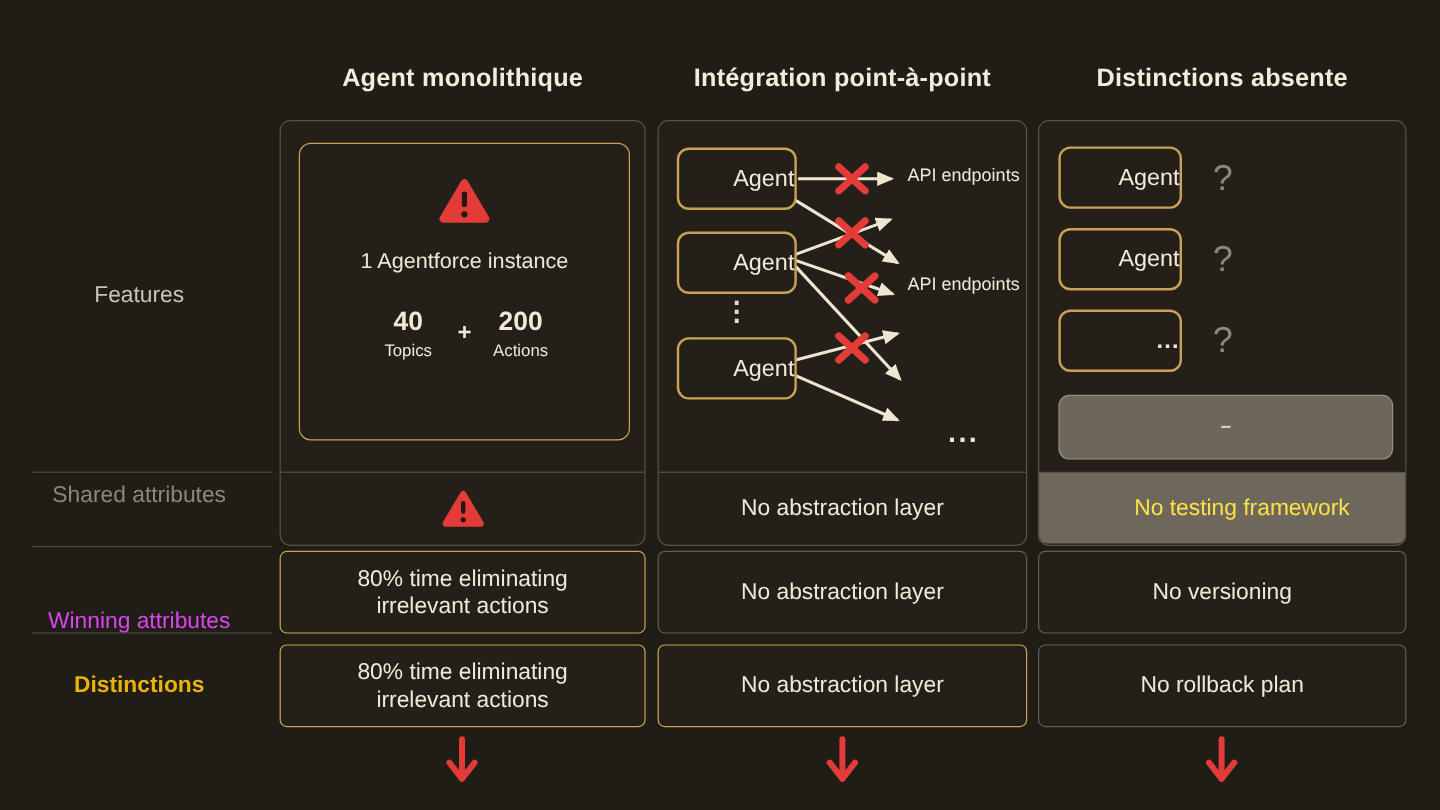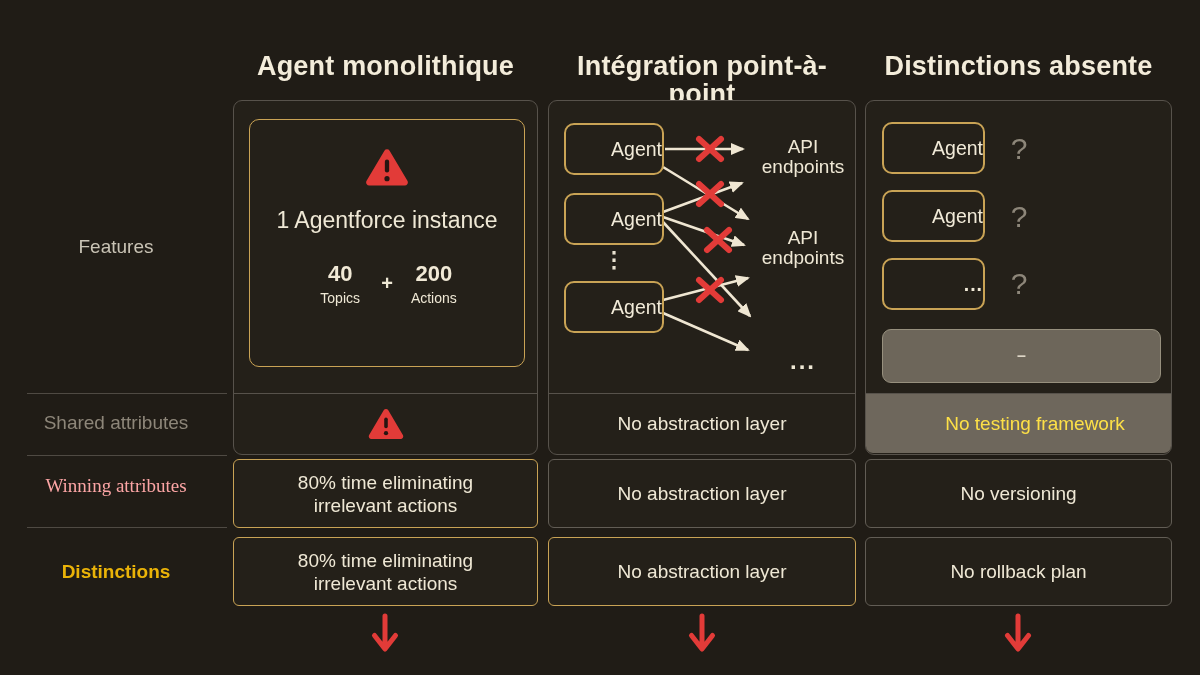--- a/index.html
+++ b/index.html
@@ -4,31 +4,31 @@
 <style>
   html,body { margin:0; padding:0; background:#14110d; }
   .stage {
     position:relative; width:1200px; height:675px; overflow:hidden;
     background:#201c16;
     font-family:"Liberation Sans", sans-serif;
   }
   
   .col-header {
     position:absolute; top:52px; height:28px; line-height:28px;
-    text-align:center; font-size:27px; font-weight:bold; color:#f3ecda;
+    text-align:center; font-size:21px; font-weight:bold; color:#f3ecda;
     letter-spacing:.2px;
   }
   
   .row-label {
     position:absolute; left:10px; width:212px; text-align:center;
     font-size:19px; line-height:22px;
   }
   .row-label.features { top:236px; color:#c9c3b5; }
-  .row-label.shared   { top:412px; color:#8d8679;text-align:center; }
-  .row-label.winning  { top:475px; color:#fca5a5;font-family:Liberation Serif, serif; }
+  .row-label.shared   { top:402px; color:#8d8679;text-align:center; }
+  .row-label.winning  { top:507px; color:#d946ef; }
   .row-label.distinct { top:561px; color:#eab308; font-weight:bold; }
   .label-divider {
     position:absolute; left:27px; width:200px; height:0;
     border-top:1.5px solid #4f4a43;
   }
   
   .panel {
     position:absolute; top:100px; height:355px; box-sizing:border-box;
     border:1.5px solid #57524b; border-radius:9px; background:#242019;
   }
@@ -41,40 +41,40 @@
   .shared-strip.highlight {
     background:#6e675c; color:#fde047;
     border-bottom-left-radius:7px; border-bottom-right-radius:7px;padding-left:33px;
   }
   
   .gold-card {
     position:absolute; left:15px; top:18px; width:276px; height:248px;
     border:1.5px solid #c9a355; border-radius:10px; box-sizing:border-box;
     display:flex; flex-direction:column; align-items:center;
   }
-  .gold-card .instance { margin-top:19px; font-size:23px; color:#efe8d5; }
+  .gold-card .instance { margin-top:19px; font-size:18px; color:#efe8d5; }
   .stats-row { margin-top:27px; display:flex; align-items:flex-start; }
   .stat { text-align:center; min-width:70px; }
   .stat-value { font-size:22px; font-weight:bold; color:#f1e9d6; }
   .stat-label { font-size:14px; color:#efe8d5; margin-top:3px; }
   .plus-sign { font-size:20px; font-weight:bold; color:#efe8d5; margin:11px 6px 0; }
   
   .agent-box {
     position:absolute; box-sizing:border-box;
     border:2px solid #c9a355; border-radius:10px; background:#242019;
     display:flex; align-items:center; justify-content:flex-end;
     font-size:19.5px; color:#f1ead8; z-index:2;
   }
   .vdots {
     position:absolute; left:52px; top:144px; width:26px; text-align:center;
     font-size:22px; font-weight:bold; color:#e9e2d0; z-index:2; line-height:30px;
   }
   .api-label {
     position:absolute; left:206px; width:96px; text-align:center;
-    font-size:19px; line-height:19.5px; color:#efe8d5;
+    font-size:15px; line-height:19.5px; color:#efe8d5;
   }
   .more-dots {
     position:absolute; left:206px; width:96px; top:246px; text-align:center;
     font-size:24px; font-weight:bold; letter-spacing:2px; color:#efe8d5;
   }
   .arrows-svg { position:absolute; left:0; top:0; z-index:1; }
   
   .qmark {
     position:absolute; left:136px; width:34px; text-align:center;
     font-size:30px; color:#8d8679;

